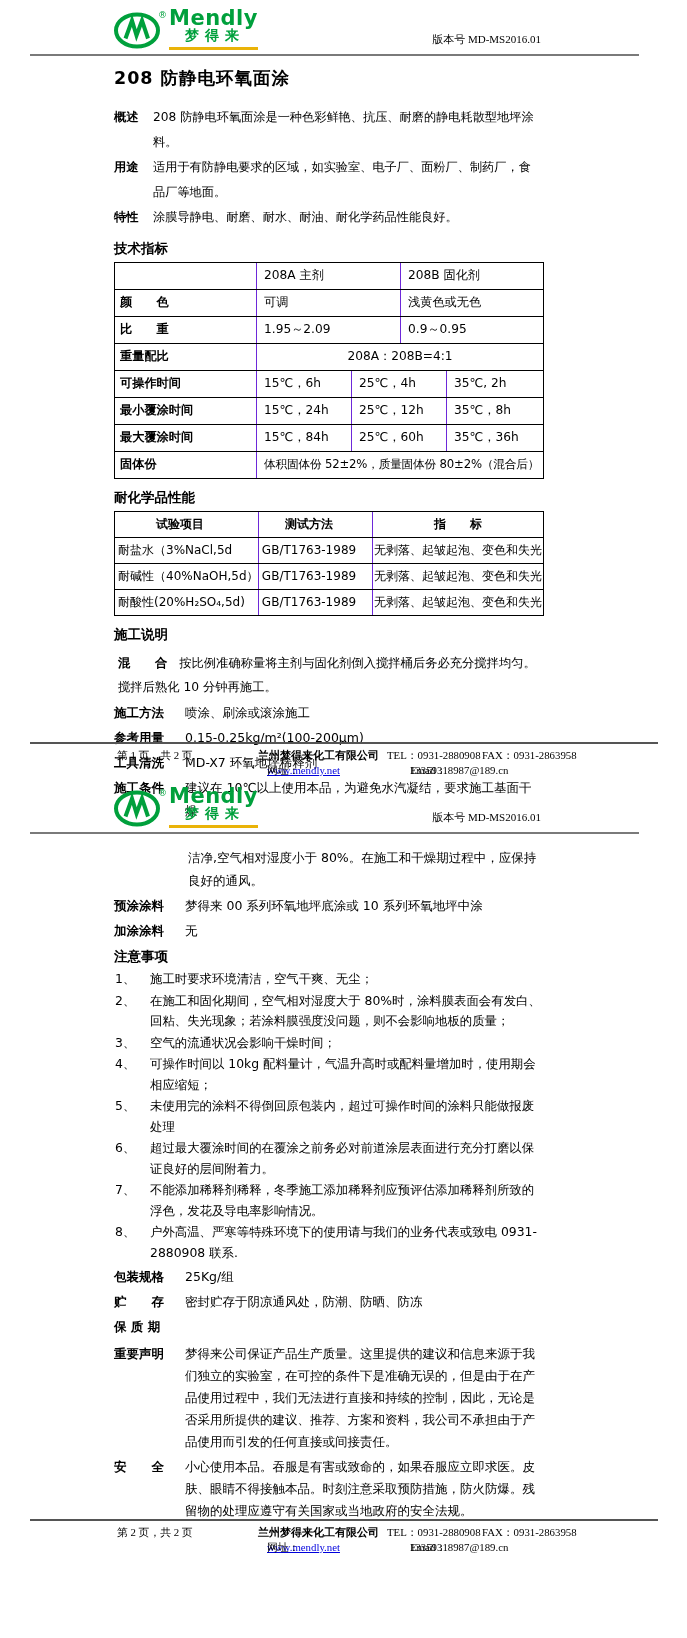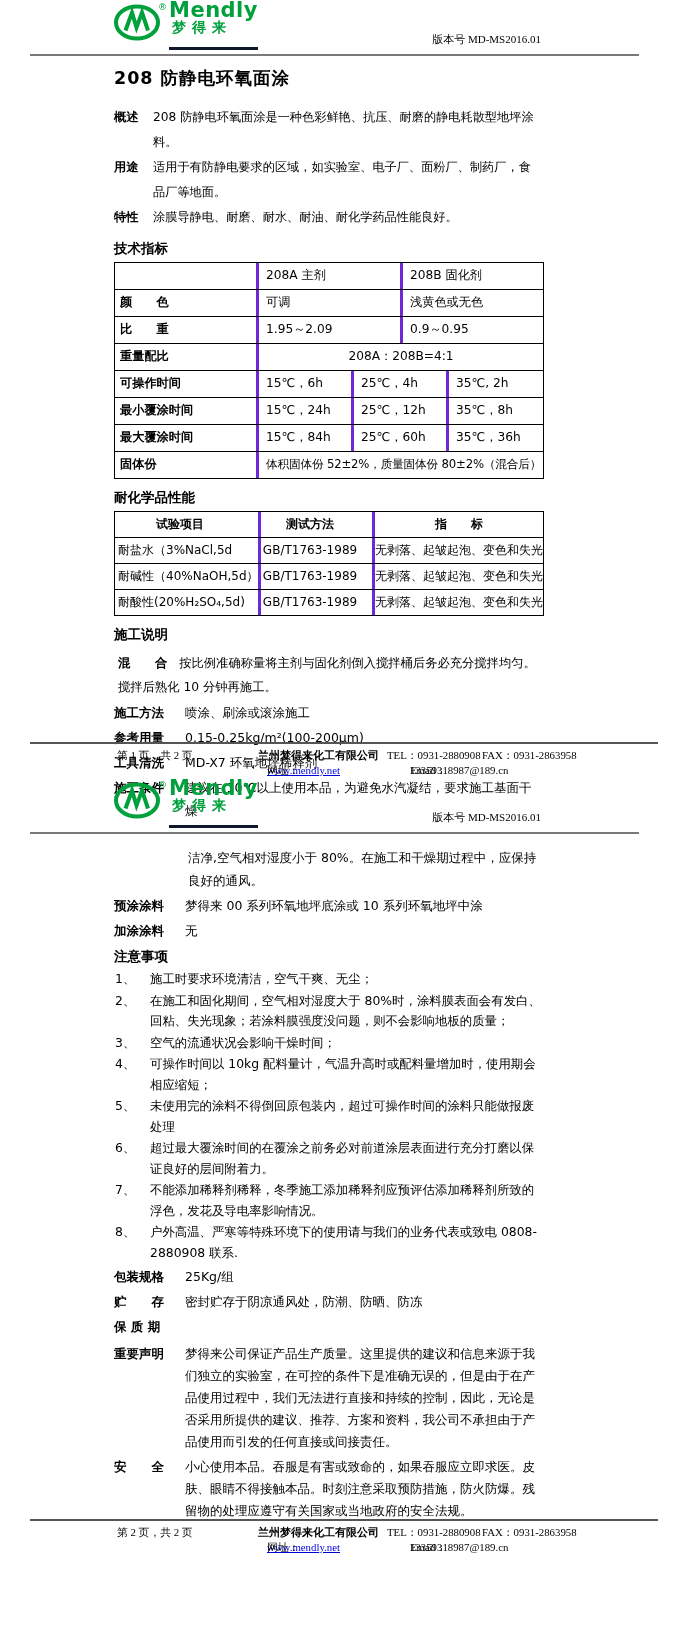--- a/index.html
+++ b/index.html
@@ -9,40 +9,40 @@
     overflow:hidden; margin:0 auto;
   }
   .pg { position:absolute; left:0; width:100%; box-sizing:border-box; padding:0 146px 0 114px; }
   .p1 { top:10px; }
   .p2 { top:788px; }
 
   
   .doc-header { display:flex; justify-content:space-between; align-items:flex-end; height:40px; }
   .logo { display:flex; align-items:flex-start; }
   .logo-svg { display:block; }
-  .logo-txt { margin-left:3px; border-bottom:3px solid #0f172a; padding-bottom:12px; }
+  .logo-txt { margin-left:3px; border-bottom:3px solid #eab308; padding-bottom:4px;text-align:center; }
   .logo-en { font-size:21px; font-weight:800; color:#00A03C; line-height:18px; letter-spacing:.5px; }
   .logo-cn { font-size:14px; font-weight:bold; color:#00A03C; letter-spacing:6px; line-height:16px; padding-left:3px; white-space:nowrap; }
   .version { font-family:"Liberation Serif","DejaVu Serif",serif; font-size:11px; padding-bottom:3px; white-space:nowrap; }
   .rule { border:none; border-top:2px solid #7a7a7a; margin:4px -98px 0 -84px; }
 
   .doc-title { font-size:17.5px; font-weight:bold; margin:10px 0 0 0; letter-spacing:1px; }
 
   
   .intro { margin-top:15px; font-size:12.2px; line-height:25px; }
   .kv2 { display:flex; }
   .kv2 .k { flex:none; width:39px; font-weight:bold; }
   .kv2 .v { flex:1; }
 
   .sec { font-size:13.5px; font-weight:bold; margin:10px 0 4px 0; }
 
   
   .tbl { width:428px; border:1px solid #000; border-bottom:none; font-size:12.2px; }
   .tr { display:flex; border-bottom:1px solid #000; height:26px; line-height:25px; }
-  .td { box-sizing:border-box; border-left:3px solid #6d28d9; padding:0 0 0 7px; white-space:nowrap; }
+  .td { box-sizing:border-box; border-left:1px solid #6d28d9; padding:0 0 0 7px; white-space:nowrap; }
   .td:first-child { border-left:none; }
   .lbl { font-weight:bold; padding-left:5px; }
   .w1  { width:141px; }
   .w2a { width:144px; }
   .w3a { flex:1; }
   .w2b { flex:1; text-align:center; padding:0; }
   .w2s { flex:1; font-size:11.7px; letter-spacing:-.2px; }
   .wc  { width:95px; }
   .wcl { flex:1; }
   .t2 { margin-top:2px; font-size:12px; }
@@ -280,21 +280,21 @@
     <div class="note">
         <span class="n">6、</span>
         <span class="t">超过最大覆涂时间的在覆涂之前务必对前道涂层表面进行充分打磨以保证良好的层间附着力。</span>
       </div>
     <div class="note">
         <span class="n">7、</span>
         <span class="t">不能添加稀释剂稀释，冬季施工添加稀释剂应预评估添加稀释剂所致的浮色，发花及导电率影响情况。</span>
       </div>
     <div class="note">
         <span class="n">8、</span>
-        <span class="t">户外高温、严寒等特殊环境下的使用请与我们的业务代表或致电 0808-2880908 联系.</span>
+        <span class="t">户外高温、严寒等特殊环境下的使用请与我们的业务代表或致电 0931-2880908 联系.</span>
       </div>
 
     <div class="kv5">
       <span class="k">包装规格</span>
       <span class="v">25Kg/组</span>
     </div>
     <div class="kv5">
       <span class="k">贮　　存</span>
       <span class="v">密封贮存于阴凉通风处，防潮、防晒、防冻</span>
     </div>

